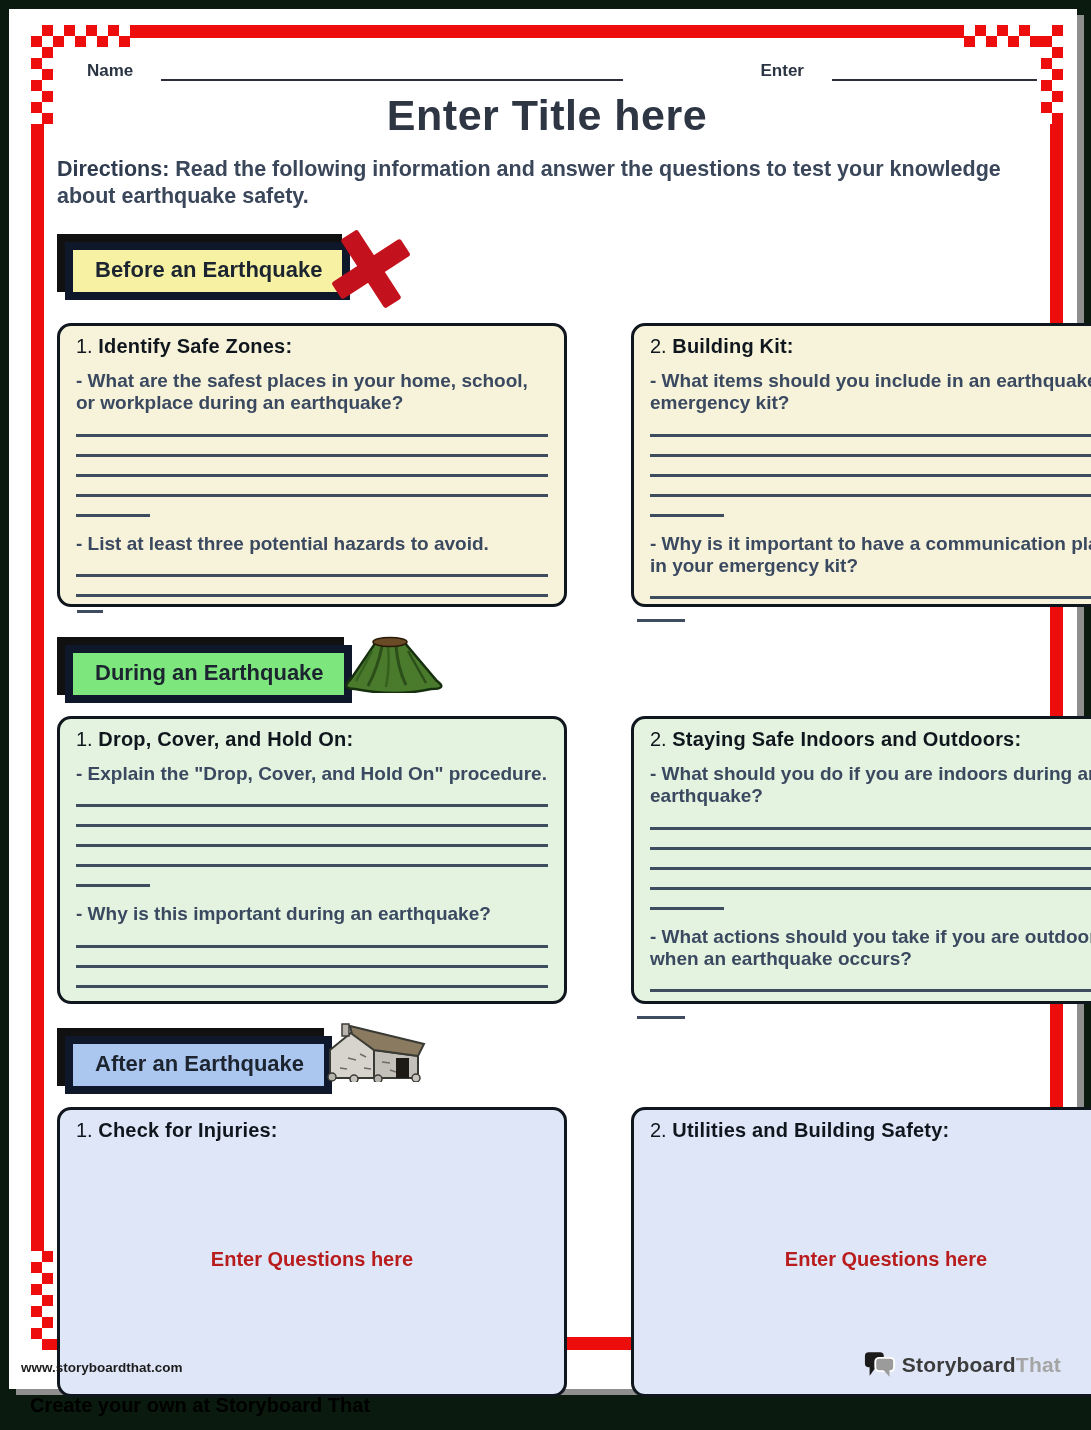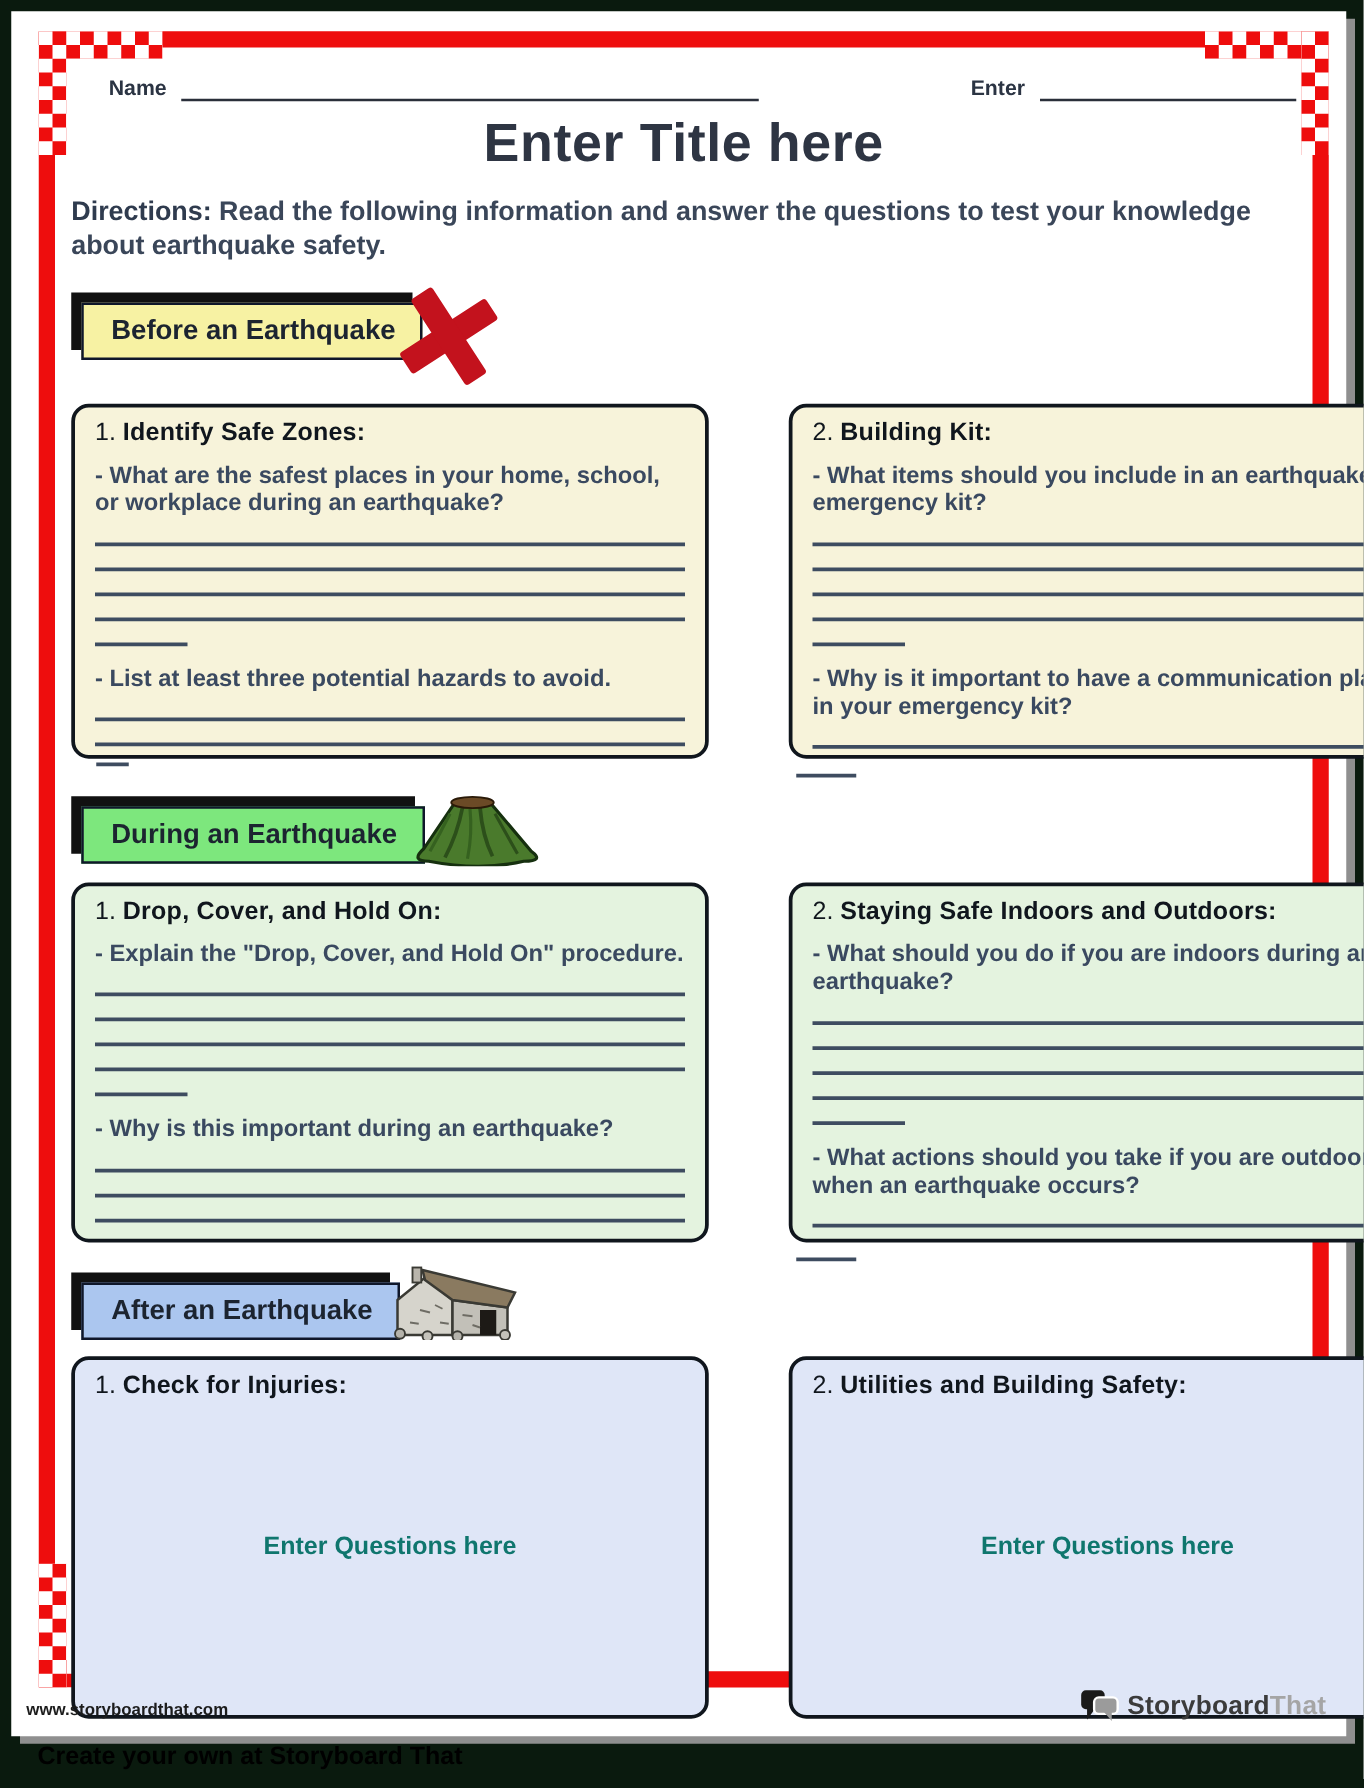--- a/index.html
+++ b/index.html
@@ -19,32 +19,32 @@
   .br-h{right:14px;bottom:39px;width:99px;height:22px}
   .br-v{right:14px;bottom:39px;width:22px;height:99px}
   .bar{position:absolute;background:#ee0d0d;}
   .bar.top{left:121px;right:113px;top:16px;height:13px}
   .bar.bottom{left:121px;right:113px;bottom:39px;height:13px}
   .bar.left{left:22px;top:115px;bottom:138px;width:13px}
   .bar.right{right:14px;top:115px;bottom:138px;width:13px}
 
   .content{position:absolute;left:48px;top:16px;width:980px;color:#2e3543;}
 
-  .name-row{display:flex;align-items:flex-end;margin-top:36px;padding-left:30px;font-size:17px;font-weight:700;color:#2b3443;}
+  .name-row{display:flex;align-items:flex-end;margin-top:36px;padding-left:30px;font-size:17px;font-weight:700;color:#2b3443;gap:16px;}
   .fill-line{border-bottom:2px solid #2a2f3a;height:18px;}
   .name-line{width:462px;margin-left:12px;}
   .date-line{width:205px;margin-left:12px;}
   .spacer{flex:1;}
   .title{margin-top:10px;text-align:center;font-size:43px;font-weight:800;letter-spacing:.5px;color:#2e3543;}
   .directions{margin-top:16px;font-size:21.5px;font-weight:700;line-height:1.25;color:#3a4659;}
   .directions .dlabel{font-weight:800;color:#2f3b4e;}
 
   .hdr-row{display:flex;align-items:flex-start;}
   .hdr{display:inline-block;padding:7px 20px 9px 22px;font-size:22px;font-weight:700;color:#1c2430;
-       border:2px solid #0f172a;box-shadow:-8px -8px 0 #111111;margin-left:8px;margin-top:8px;white-space:nowrap;}
+       border:8px solid #0f172a;box-shadow:-8px -8px 0 #111111;margin-left:8px;margin-top:8px;white-space:nowrap;}
   .hdr.yellow{background:#f7f2a3;}
   .hdr.green{background:#7de77d;}
   .hdr.blue{background:#abc6ef;}
   .sec1{margin-top:24px;}
   .sec2{margin-top:30px;}
   .sec3{margin-top:24px;}
   .row{display:flex;gap:64px;margin-top:13px;}
   .col{position:relative;width:510px;flex:none;}
   .qbox{box-sizing:border-box;width:100%;border:3px solid #10161d;border-radius:14px;
         padding:9px 16px 6px;overflow:hidden;}
@@ -55,21 +55,21 @@
   .box-title .num{font-weight:500;}
   .box-title .bt{font-weight:800;letter-spacing:.2px;}
   .q{margin-top:12px;font-size:19px;font-weight:700;line-height:1.18;color:#3a4960;}
   .q2{margin-top:16px;}
   .lines{margin-top:2px;}
   .line{height:17px;border-bottom:3px solid #3e4c60;}
   .line.short{width:74px;}
   .below-line{position:absolute;top:calc(100% + 12px);left:6px;width:48px;border-bottom:3px solid #3e4c60;}
   .below-line.tiny{left:20px;width:26px;top:calc(100% + 3px);}
   .placeholder{flex:1;display:flex;align-items:center;justify-content:center;
-               font-size:20px;font-weight:700;color:#0f766e;padding-bottom:10px;}
+               font-size:20px;font-weight:700;color:#b91c1c;padding-bottom:10px;}
 
   .hdr-icon{flex:none;}
   .x-icon{width:82px;height:82px;margin-left:-20px;margin-top:-6px;}
   .volcano-icon{width:112px;height:60px;margin-left:-14px;margin-top:-4px;}
   .house-icon{width:108px;height:64px;margin-left:-12px;margin-top:-10px;}
 
   .site{position:absolute;left:12px;bottom:14px;font-size:13.5px;font-weight:700;color:#1c1c1c;}
   .logo{position:absolute;right:16px;bottom:10px;display:flex;align-items:center;}
   .logo-text{font-size:21px;font-weight:600;margin-left:6px;letter-spacing:.2px;}
   .logo-text .sb{color:#3b3b3b;}

